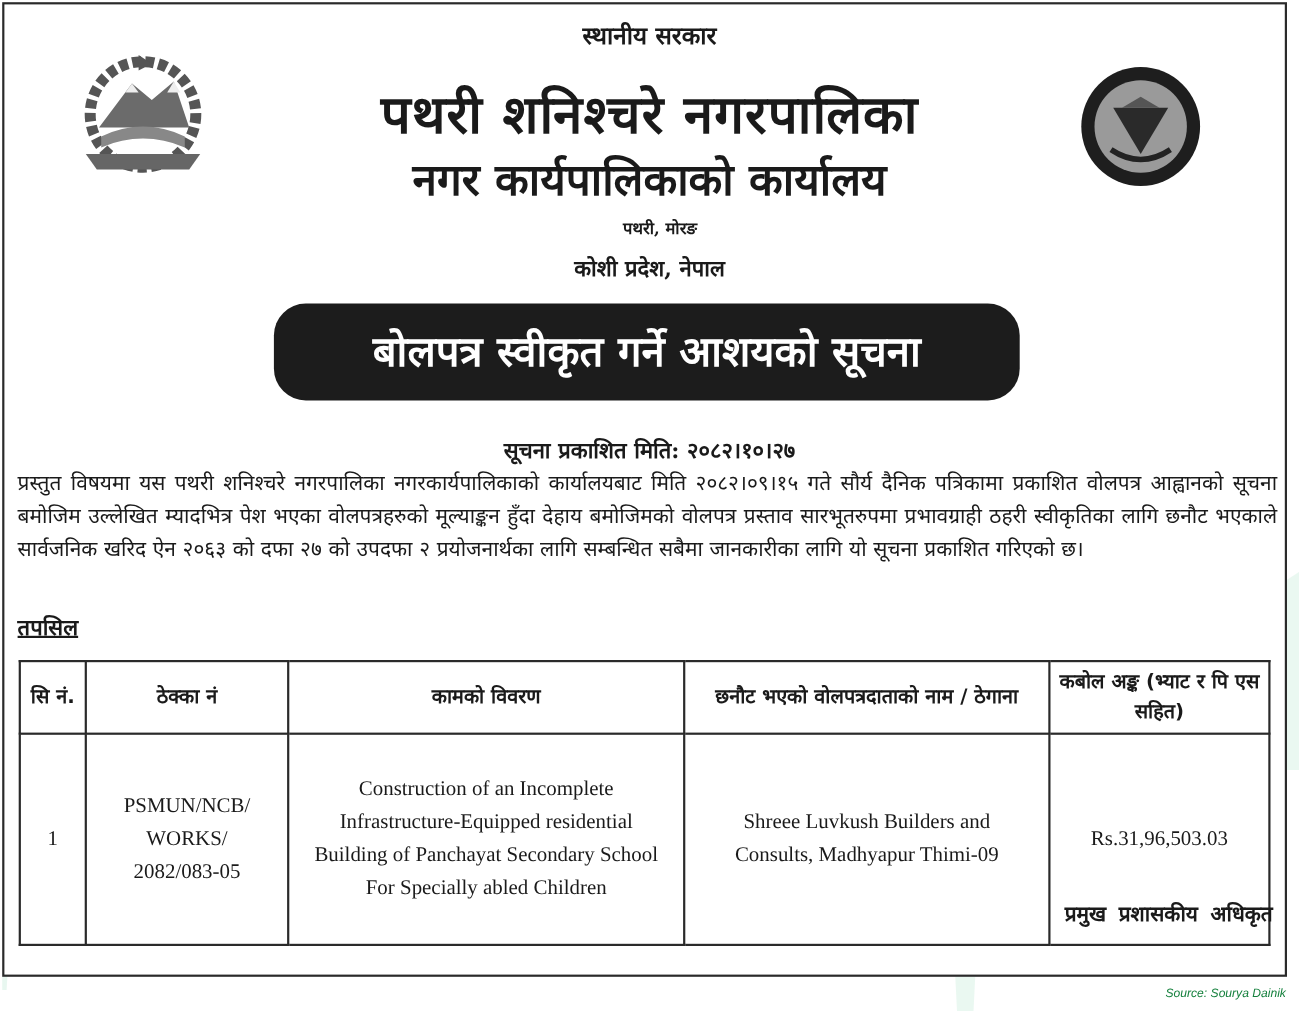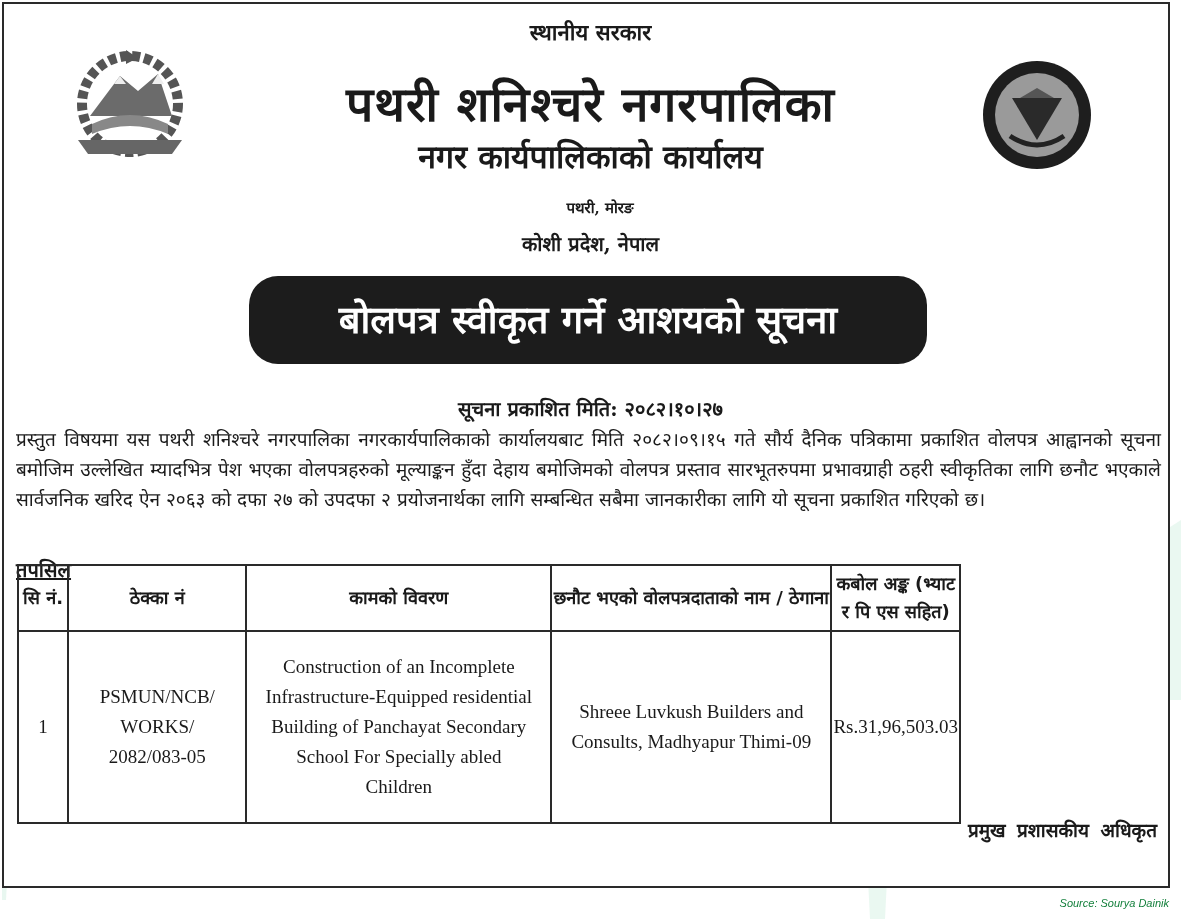--- a/index.html
+++ b/index.html
@@ -3,32 +3,32 @@
 <meta charset="utf-8">
 <style>
   html, body { margin: 0; padding: 0; background: #ffffff; }
   body { width: 1181px; height: 919px; position: relative; overflow: hidden;
          font-family: "DejaVu Serif", "Liberation Serif", serif; color: #1a1a1a; }
   .frame { position: absolute; left: 2px; top: 2px; width: 1168px; height: 886px;
            border: 2px solid #2a2a2a; box-sizing: border-box; background: #fff; }
   .center { position: absolute; left: 0; right: 0; text-align: center; }
   .local-gov { top: 16px; font-size: 22px; font-weight: bold; }
   .muni { top: 60px; font-size: 48px; font-weight: bold; letter-spacing: 1px; margin-top: 10px; }
-  .office { top: 134px; font-size: 32px; font-weight: bold; }
+  .office { top: 134px; font-size: 40px; font-weight: bold; }
   .addr1 { top: 197px; font-size: 15px; font-weight: bold; margin-left: 19px; }
   .addr2 { top: 230px; font-size: 20px; font-weight: bold; }
   .banner { position: absolute; left: 249px; top: 276px; width: 678px; height: 88px;
             background: #1c1c1c; color: #fff; text-align: center; line-height: 88px;
             font-size: 38px; font-weight: bold; border-radius: 29px; }
   .pubdate { top: 383px; font-size: 20px; font-weight: bold; margin-top: 12px; }
   .para { position: absolute; left: 16px; top: 424px; width: 1145px; font-size: 19px;
           line-height: 30px; text-align: justify; font-family: "DejaVu Sans", "Liberation Sans", sans-serif; }
   .tapsil { position: absolute; left: 16px; top: 556px; font-size: 20px; font-weight: bold;
             text-decoration: underline; font-family: "DejaVu Sans", "Liberation Sans", sans-serif; }
-  table.t { position: absolute; left: 17px; top: 564px; width: 944px; border-collapse: collapse; }
+  table.t { position: absolute; left: 17px; top: 600px; width: 1138px; border-collapse: collapse; }
   table.t th, table.t td { border: 2px solid #2a2a2a; text-align: center; vertical-align: middle; }
   table.t th { height: 62px; font-size: 18px; font-weight: bold; line-height: 28px;
                font-family: "DejaVu Sans", "Liberation Sans", sans-serif; }
   table.t td { height: 158px; font-size: 19px; line-height: 30px;
                font-family: "Liberation Serif", "DejaVu Serif", serif; }
   .emb { position: absolute; }
   .sign { position: absolute; right: 24px; top: 817px; font-size: 19px; font-weight: bold;
           font-family: Liberation Mono, monospace; }
   .source { position: absolute; right: 12px; top: 897px; font-size: 11px; font-style: italic;
             font-family: "Liberation Sans", "DejaVu Sans", sans-serif; color: #15803d; }

